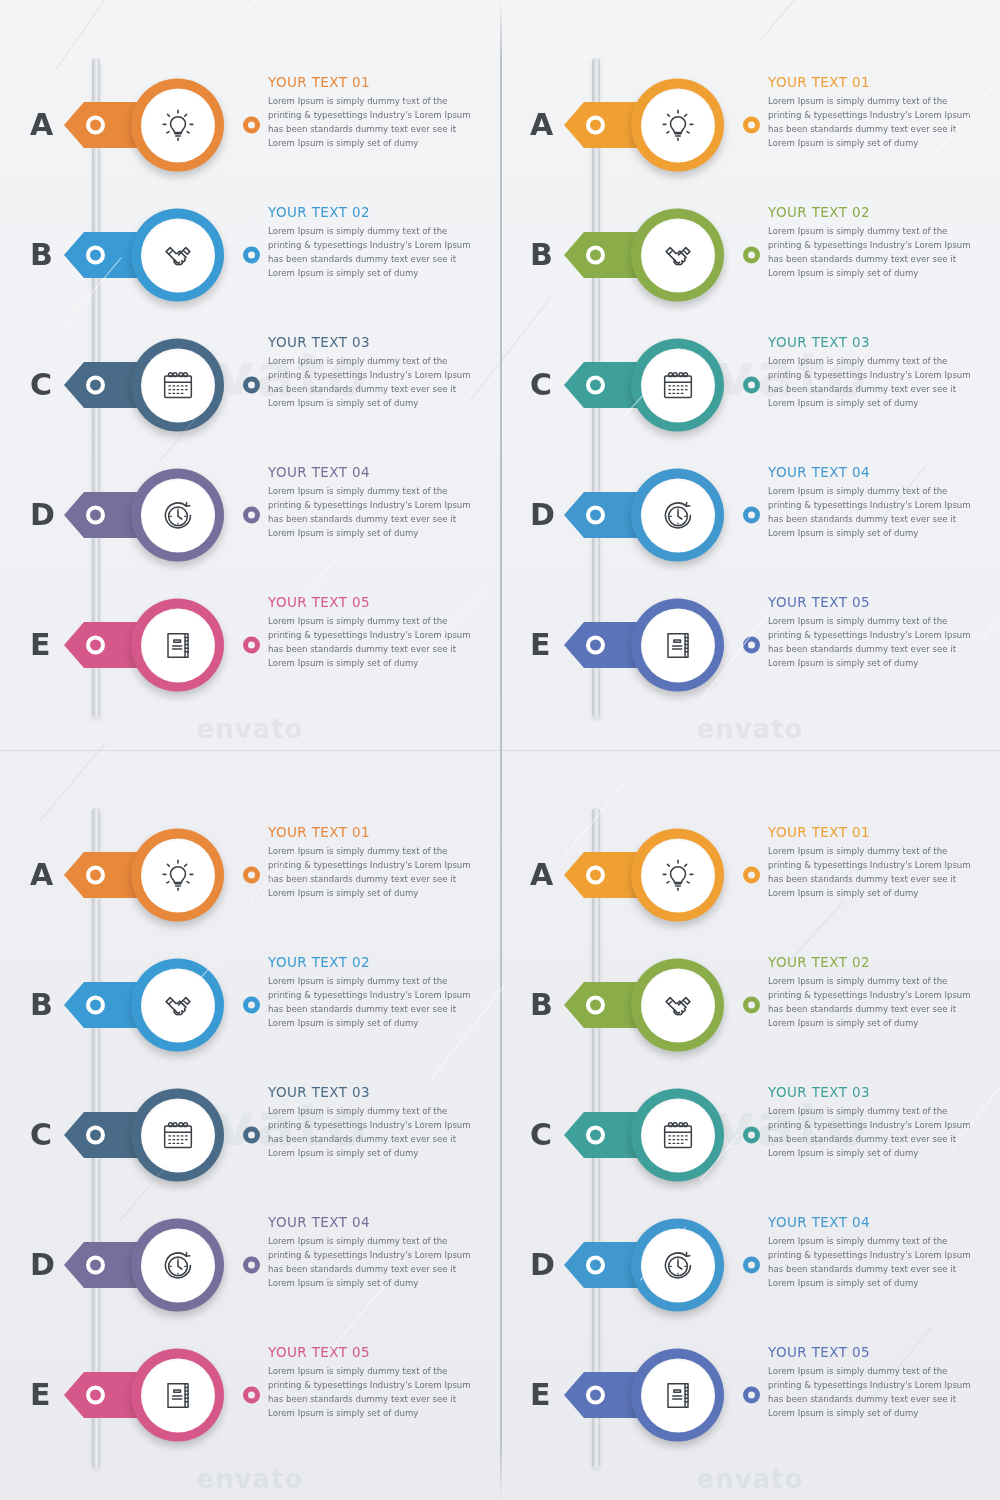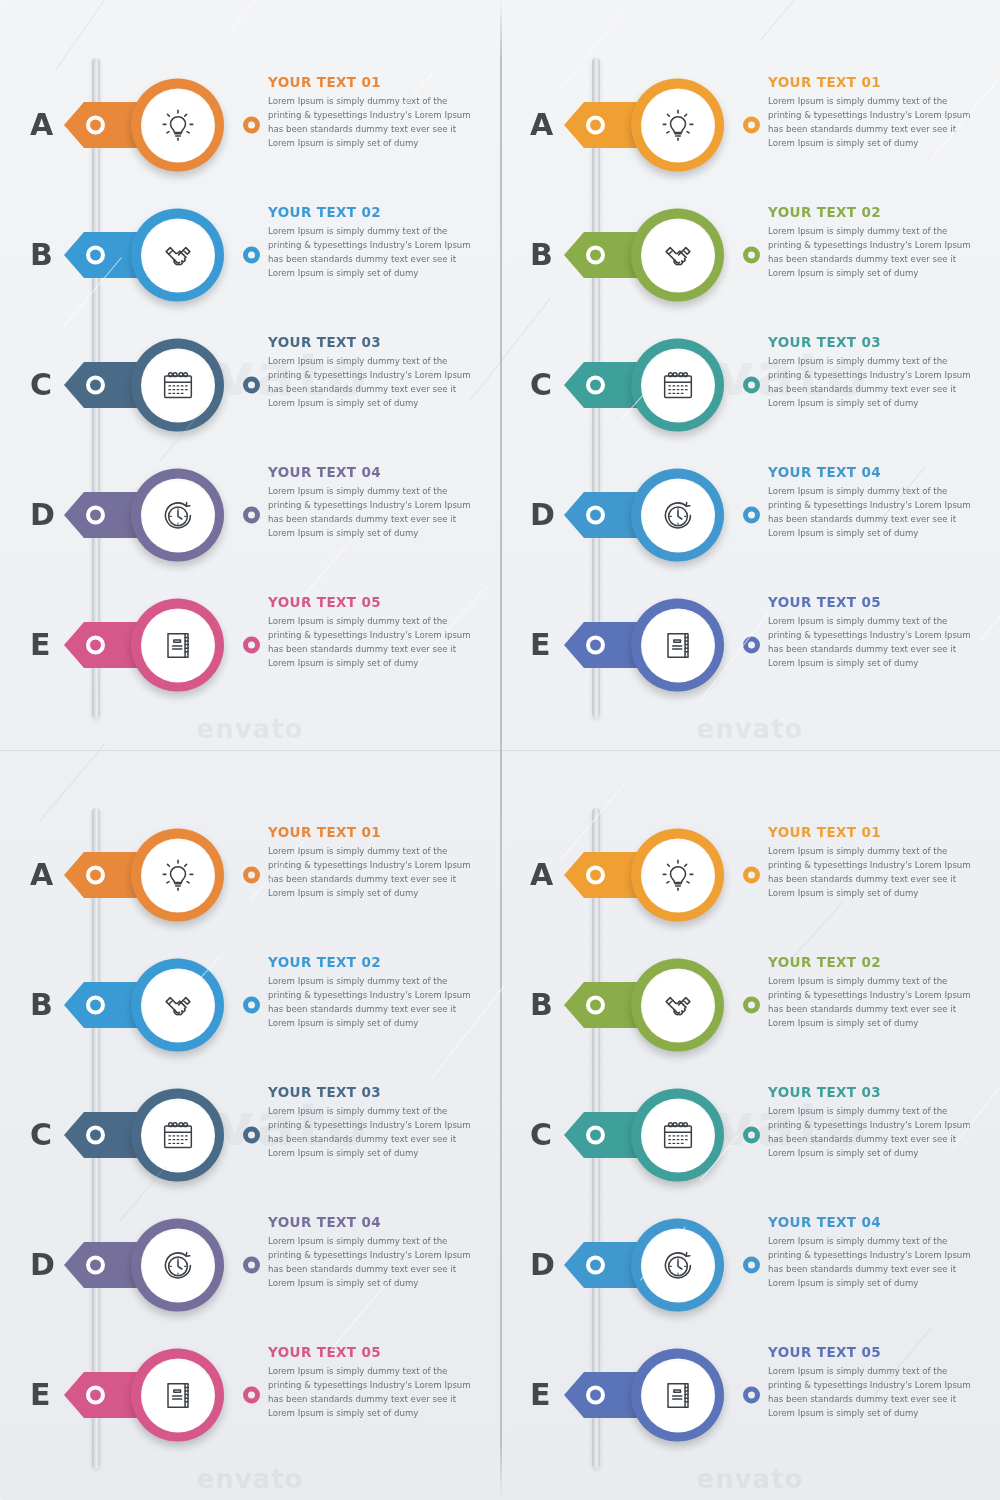--- a/index.html
+++ b/index.html
@@ -90,21 +90,21 @@
   
   .dot-marker {
     position:absolute; left:243px; top:50%; transform:translateY(-50%);
     width:17px; height:17px; border-radius:50%;
     border:5px solid currentColor;
   }
 
   
   .txt { position:absolute; left:268px; top:14px; width:208px; }
   .txt h3 {
-    font-size:13.5px; font-weight:bold; letter-spacing:.4px;
+    font-size:13.5px; font-weight:normal; letter-spacing:.4px;
     text-transform:uppercase; margin-bottom:5px;
     font-family:"DejaVu Sans", sans-serif;
   }
   .txt p {
     font-size:8.6px; line-height:1.62; color:#6d7278;
     font-family:"DejaVu Sans", sans-serif;
   }
 
   
   .wm {

